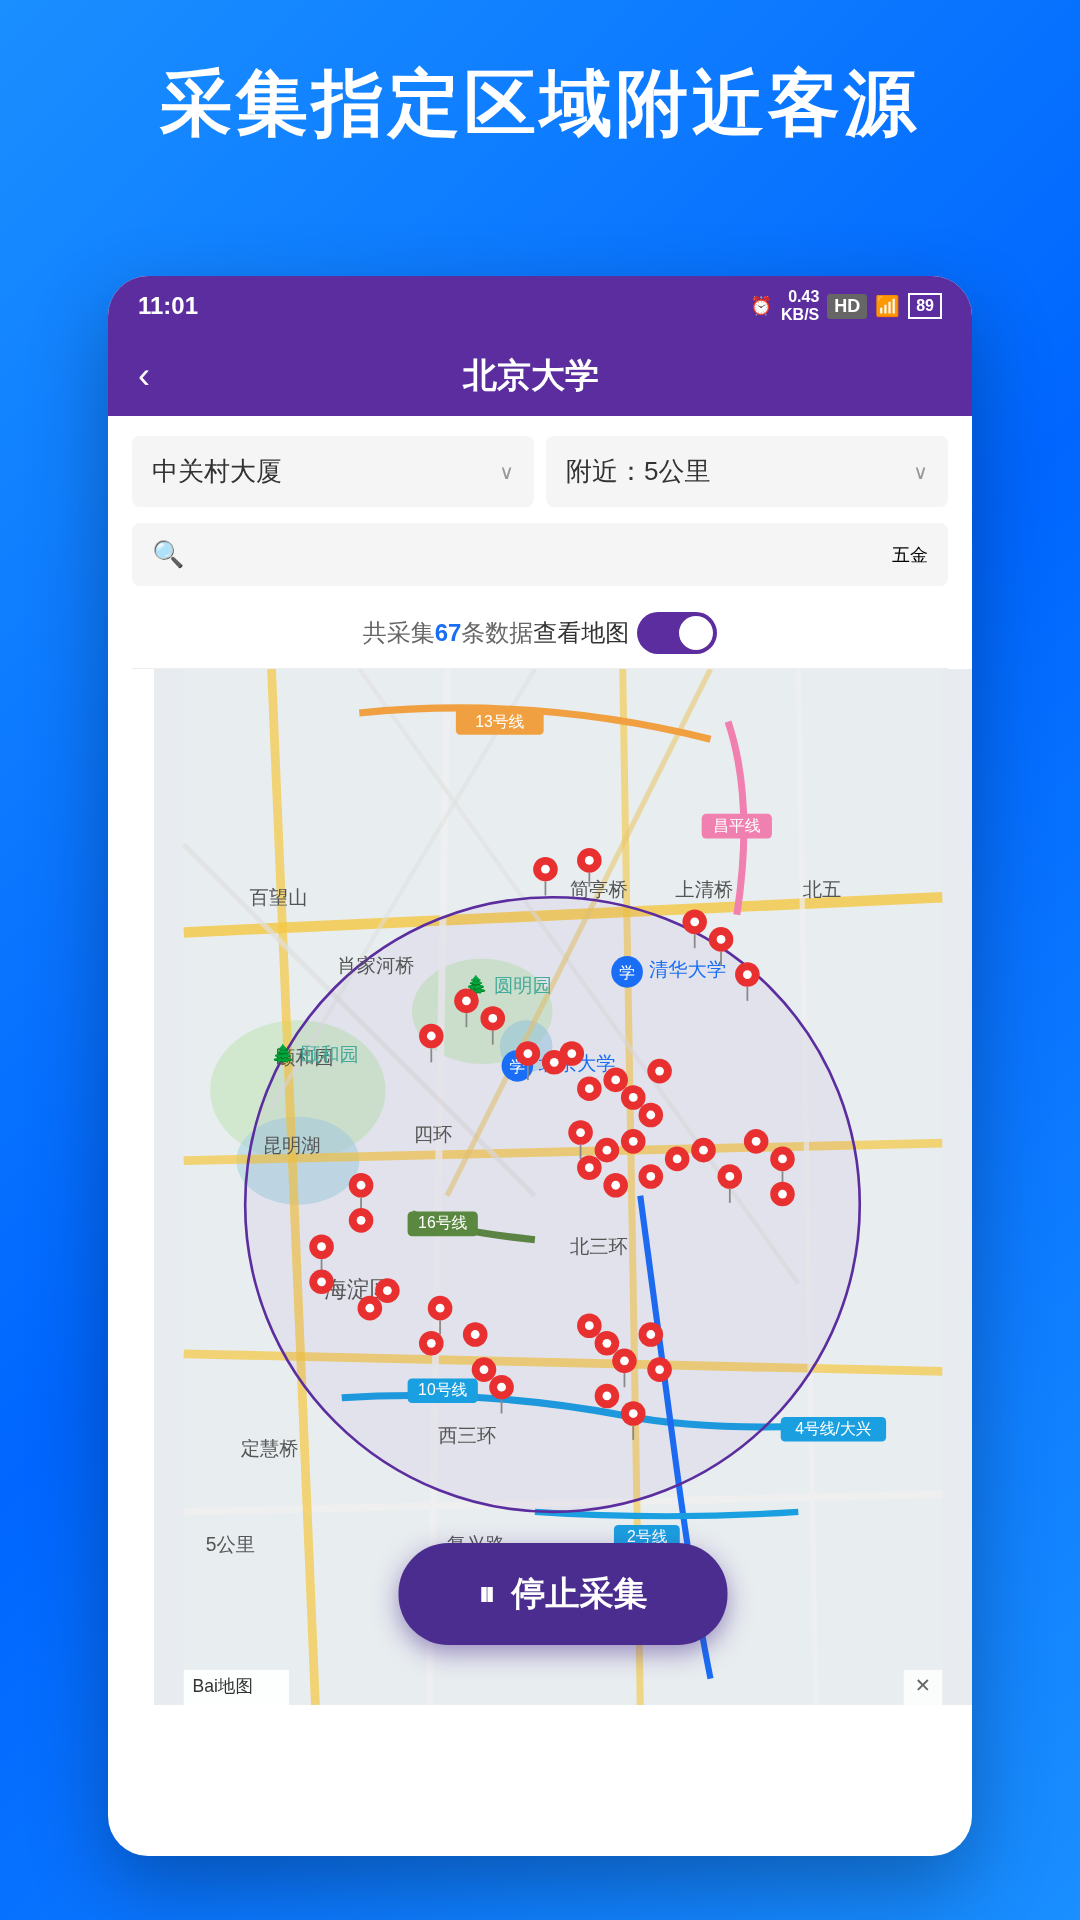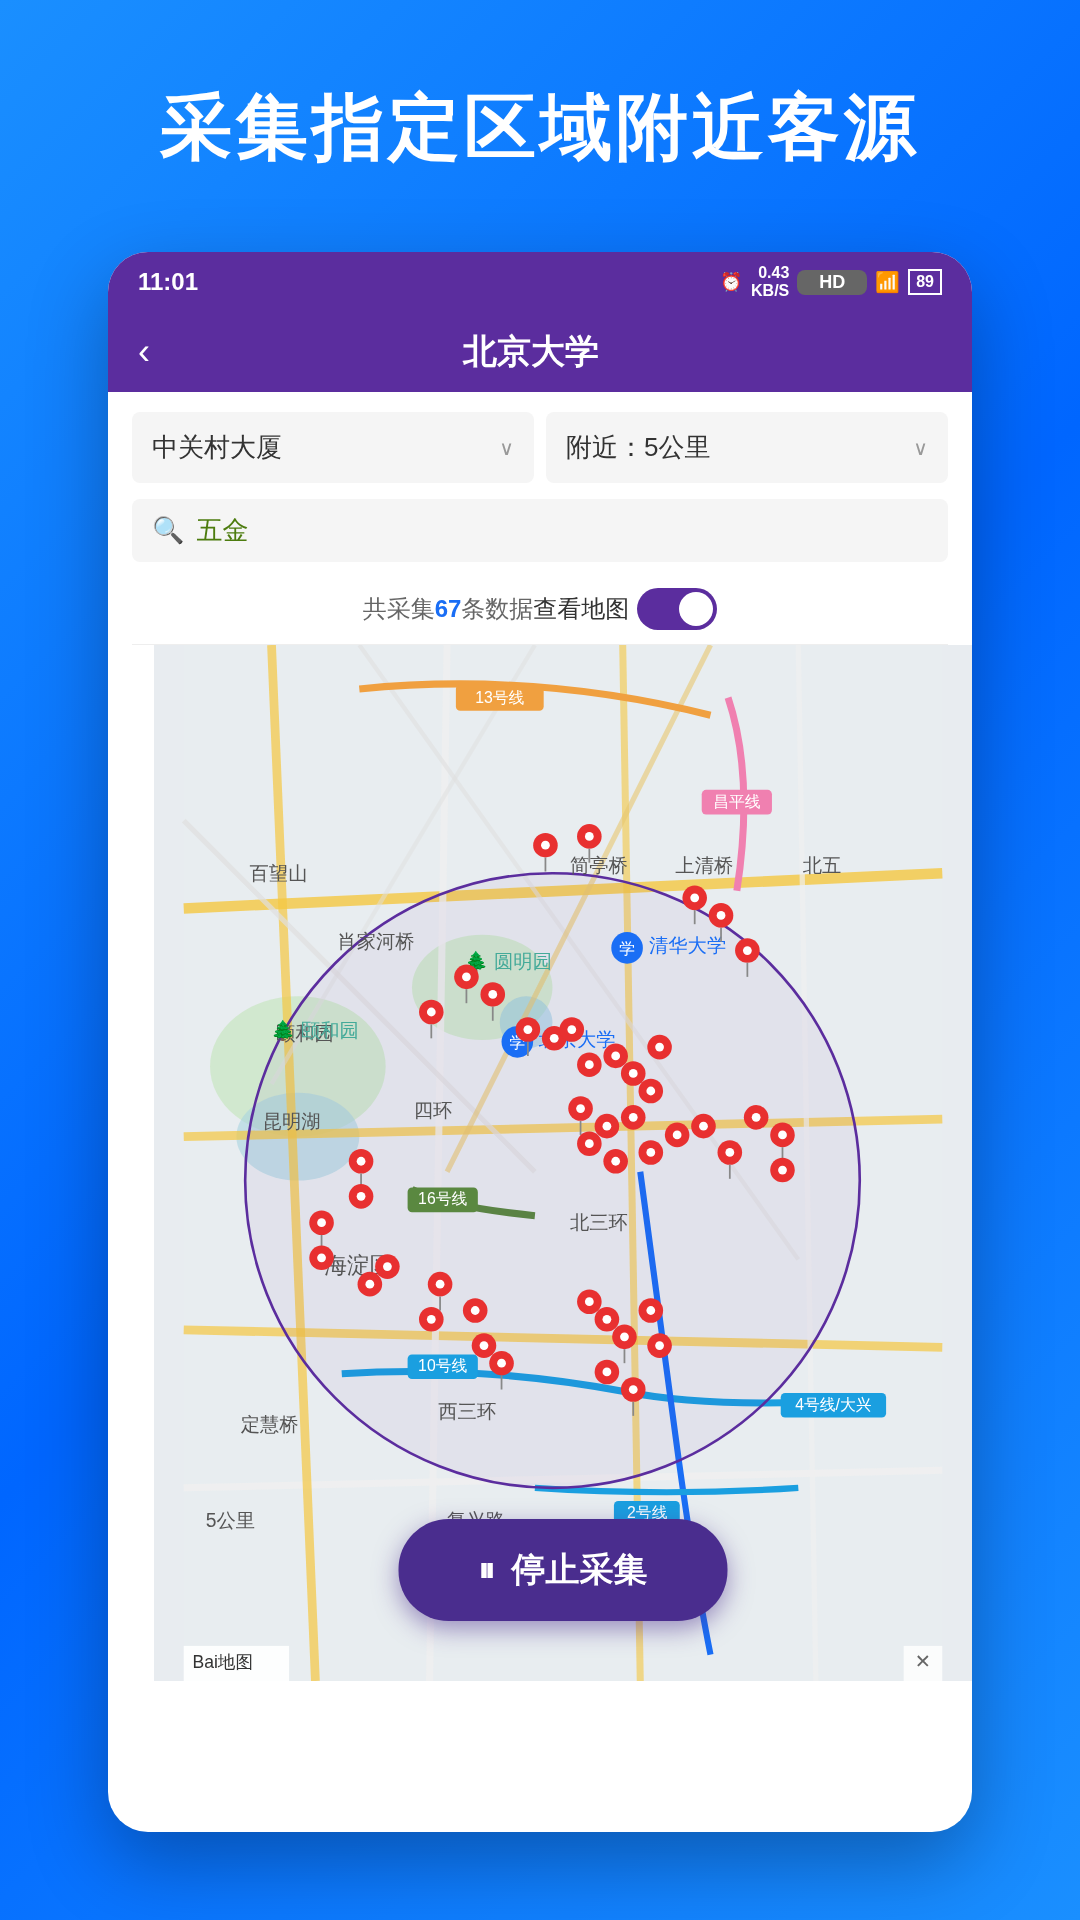--- a/index.html
+++ b/index.html
@@ -11,28 +11,28 @@
       font-family: -apple-system, 'PingFang SC', 'Helvetica Neue', sans-serif;
       overflow: hidden;
       position: relative;
     }
 
     .page-title {
       text-align: center;
       color: white;
       font-size: 72px;
       font-weight: 700;
-      padding: 80px 40px 60px;
+      padding: 56px 40px 60px;
       letter-spacing: 4px;
     }
 
     .phone-frame {
       position: absolute;
       left: 108px;
-      top: 252px;
+      top: 276px;
       width: 864px;
       height: 1580px;
       background: white;
       border-radius: 40px;
       overflow: hidden;
       box-shadow: 0 30px 80px rgba(0,0,0,0.3);
     }
 
     
     .status-bar {
@@ -106,24 +106,25 @@
       padding: 16px 20px;
       display: flex;
       align-items: center;
       gap: 12px;
       margin-bottom: 16px;
     }
     .search-icon { color: #999; font-size: 26px; }
     .search-input {
       border: none;
       background: transparent;
-      font-size: 26px;
-      color: #4d7c0f;
+      font-size: 18px;
+      color: #000000;
       outline: none;
       flex: 1;
+      text-align: right;
     }
 
     .stats-row {
       display: flex;
       align-items: center;
       justify-content: center;
       padding: 10px 0 14px;
       border-bottom: 1px solid #eee;
     }
     .stats-text { font-size: 24px; color: #666; }
@@ -201,21 +202,21 @@
 
   <div class="page-title">采集指定区域附近客源</div>
 
   <div class="phone-frame">
 
     <div class="status-bar">
       <span class="status-time">11:01</span>
       <div class="status-icons">
         <span>⏰</span>
         <span style="font-size:16px;line-height:1.1;text-align:right">0.43<br>KB/S</span>
-        <span style="background:#666;padding:2px 22px;border-radius:8px;font-size:18px">HD</span>
+        <span style="background:#666;padding:2px 7px;border-radius:3px;font-size:18px">HD</span>
         <span style="font-size:20px">📶</span>
         <span style="border:2px solid white;border-radius:0;padding:2px 6px;font-size:16px">89</span>
       </div>
     </div>
 
     <div class="nav-bar">
       <span class="nav-back">‹</span>
       <span class="nav-title">北京大学</span>
     </div>
 

